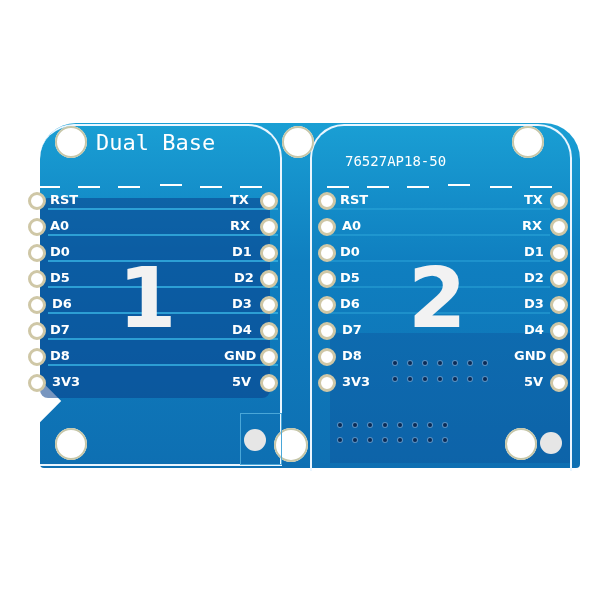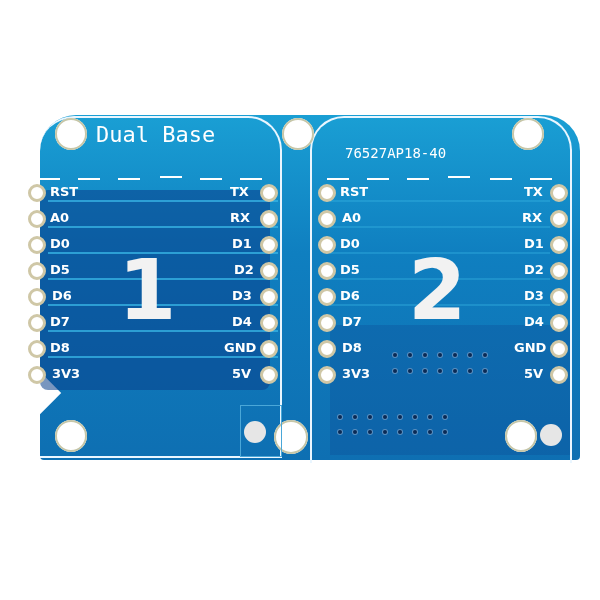--- a/index.html
+++ b/index.html
@@ -1,17 +1,17 @@
 <!DOCTYPE html>
 <html><head>
 <meta charset="utf-8">
 <style>
   html, body { margin:0; padding:0; background:#ffffff; }
   body { width:600px; height:600px; position:relative; overflow:hidden; font-family:"DejaVu Sans", sans-serif; }
-  .board { position:absolute; left:0; top:0; width:600px; height:592px; }
+  .board { position:absolute; left:0; top:8px; width:600px; height:592px; }
   .pcb-base { position:absolute; left:40px; top:115px; width:540px; height:345px;
     background:linear-gradient(180deg,#1a9fd4 0%,#0f7fc0 40%,#0e6fb2 100%);
     border-radius:36px 36px 4px 4px; }
   .pcb-notch { position:absolute; left:25px; top:378px; width:30px; height:30px; background:#fff; transform:rotate(45deg); }
   .dark-band { position:absolute; background:#0a3f8a; opacity:0.55; }
   .trace { position:absolute; height:2px; background:#38b6e6; opacity:0.75; }
   .outline { position:absolute; border:2px solid #eaf6ff; }
   .hole { position:absolute; border-radius:50%; background:#ffffff; box-shadow:0 0 0 2px #c6c6a8 inset; }
   .pad { position:absolute; width:12px; height:12px; border-radius:50%; background:#ffffff; border:3px solid #cfc7a6; box-sizing:content-box; }
   .label { position:absolute; color:#ffffff; font-weight:bold; font-size:13px; font-family:"DejaVu Sans", sans-serif; letter-spacing:0px; }
@@ -52,21 +52,21 @@
   <div class="hole" style="left:512px;top:118px;width:32px;height:32px;"></div>
   <div class="hole" style="left:55px;top:420px;width:32px;height:32px;"></div>
   <div class="hole" style="left:274px;top:420px;width:34px;height:34px;"></div>
   <div class="hole" style="left:505px;top:420px;width:32px;height:32px;"></div>
   <div class="hole" style="left:540px;top:424px;width:22px;height:22px;background:#e6e6e6;box-shadow:none;"></div>
 
   <div class="square-pad" style="left:240px;top:405px;width:40px;height:50px;"></div>
   <div class="hole" style="left:244px;top:421px;width:22px;height:22px;background:#e6e6e6;box-shadow:none;"></div>
 
   <div class="silk-title" style="left:96px;top:122px;font-size:22px;">Dual Base</div>
-  <div class="silk-title" style="left:345px;top:145px;font-size:14px;">76527AP18-40</div>
+  <div class="silk-title" style="left:345px;top:145px;font-size:14px;">76527AP18-50</div>
 
   <div class="dash" style="left:38px;top:178px;"></div>
   <div class="dash" style="left:78px;top:178px;"></div>
   <div class="dash" style="left:118px;top:178px;"></div>
   <div class="dash" style="left:160px;top:176px;"></div>
   <div class="dash" style="left:200px;top:178px;"></div>
   <div class="dash" style="left:240px;top:178px;"></div>
   <div class="dash" style="left:327px;top:178px;"></div>
   <div class="dash" style="left:367px;top:178px;"></div>
   <div class="dash" style="left:407px;top:178px;"></div>

